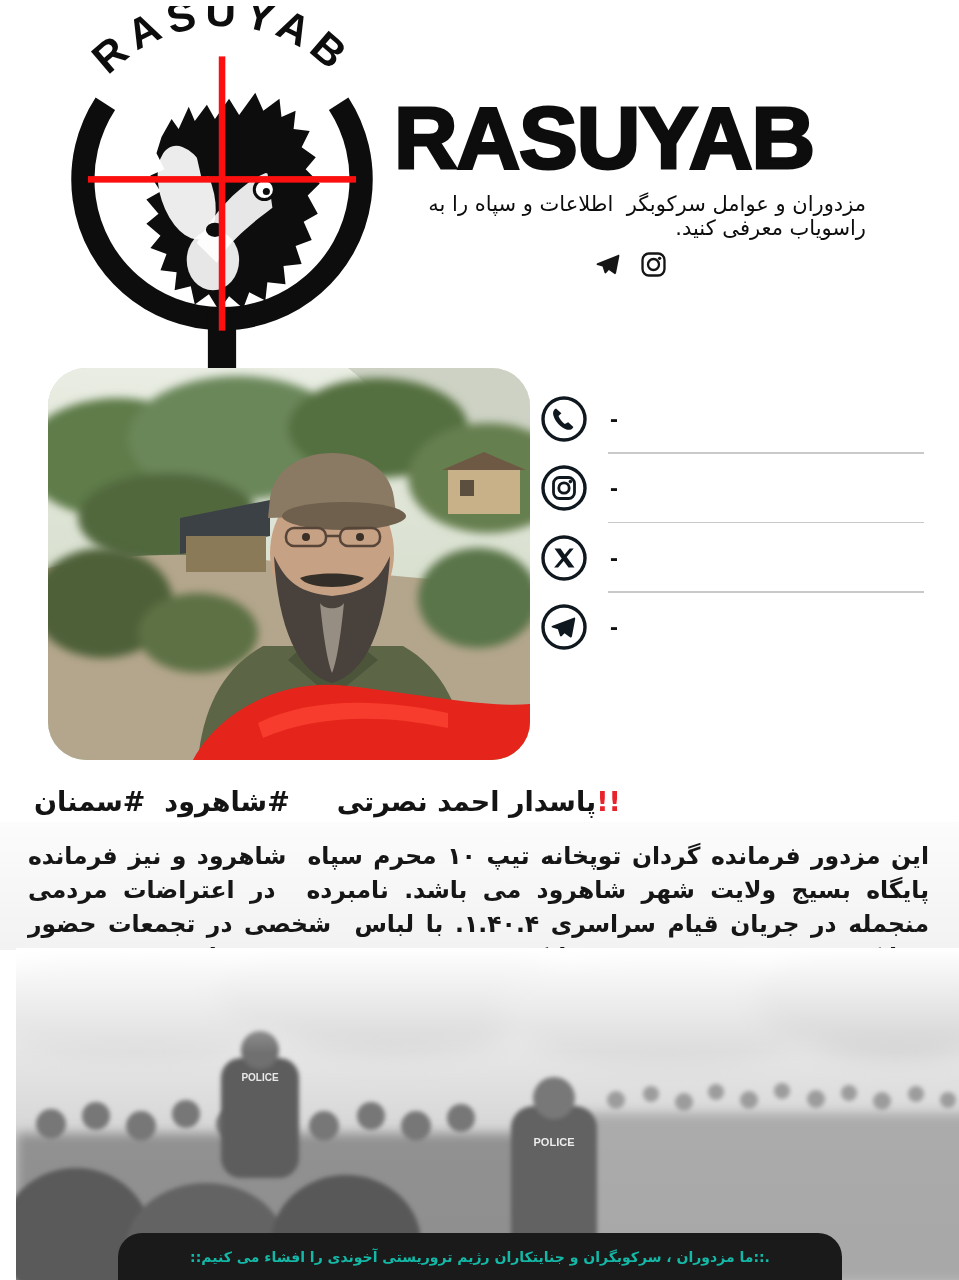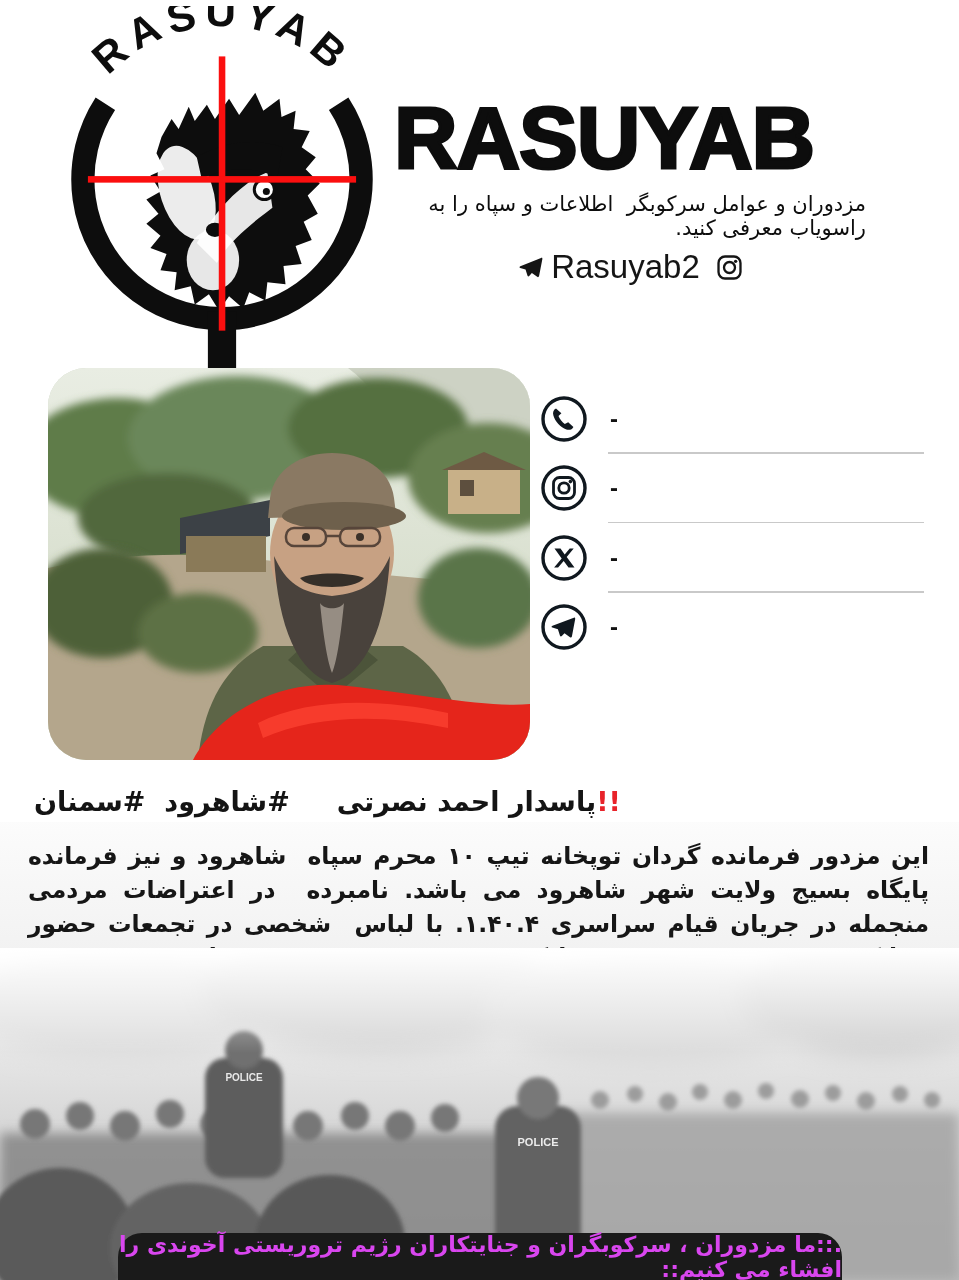--- a/index.html
+++ b/index.html
@@ -32,24 +32,24 @@
   
   .headline{left:34px;right:32px;top:786px;direction:rtl;text-align:left;
             font-size:27px;font-weight:600;white-space:pre-wrap;color:#141414;}
   .bang{color:#e8232a;font-weight:bold;}
   .body-text{left:28px;right:30px;top:840px;direction:rtl;text-align:justify;
              font-size:23.5px;font-weight:600;line-height:1.44;white-space:pre-wrap;color:#161616;}
   .paper-tint{left:0;right:0;top:822px;height:128px;
               background:linear-gradient(180deg,rgba(190,190,190,0.05),rgba(175,175,175,0.16));}
 
   
-  .crowd{left:0;top:948px;width:880px;height:332px;text-decoration:underline;}
+  .crowd{left:16px;top:948px;width:880px;height:332px;text-decoration:underline;}
   .banner{left:118px;top:1233px;width:724px;height:47px;background:#1a1a1a;
           border-radius:24px 24px 0 0;display:flex;align-items:center;justify-content:center;}
-  .banner-text{direction:rtl;color:#d946ef;font-size:22px;font-weight:bold;white-space:pre-wrap;}
+  .banner-text{direction:rtl;color:#14b8a6;font-size:14px;font-weight:bold;white-space:pre-wrap;}
 </style>
 </head>
 <body>
 
 <div class="poster">
 
   <div class="abs logo-wrap">
     <svg width="320" height="368" viewBox="0 0 310 365">
 
       <path d="M 270.7 96.9 A 138 138 0 1 1 39.3 96.9" fill="none" stroke="#0d0d0d" stroke-width="23"></path>
@@ -79,21 +79,20 @@
   </div>
 
   <div class="abs title-block">
     <div class="brand-title">RASUYAB</div>
     <div class="brand-subtitle">مزدوران و عوامل سرکوبگر  اطلاعات و سپاه را به راسویاب معرفی کنید.</div>
     <div class="handles">
       <span class="handle">
         <svg width="32" height="32" viewBox="0 0 48 48">
           <path d="M40 10 L8 23 c-1.8.8 -1.7 2.1 -.2 2.5 l8 2.4 3 9.2 c.4 1.2 1.7 1.4 2.5.4 l4-4.6 8 5.9 c1.2.9 2.5.3 2.8-1.2 L41 12.3 c.4-1.8 -.9-2.7 -1-2.3 Z" fill="#151515"></path>
         </svg>
-        <span>Rasuyab2</span>
       </span>
       <span class="handle">
         <svg width="31" height="31" viewBox="0 0 48 48">
           <rect x="7" y="7" width="34" height="34" rx="10" fill="none" stroke="#151515" stroke-width="3.6"></rect>
           <circle cx="24" cy="24" r="8.5" fill="none" stroke="#151515" stroke-width="3.6"></circle>
           <circle cx="33.5" cy="14.5" r="2.6" fill="#151515"></circle>
         </svg>
       </span>
     </div>
   </div>

